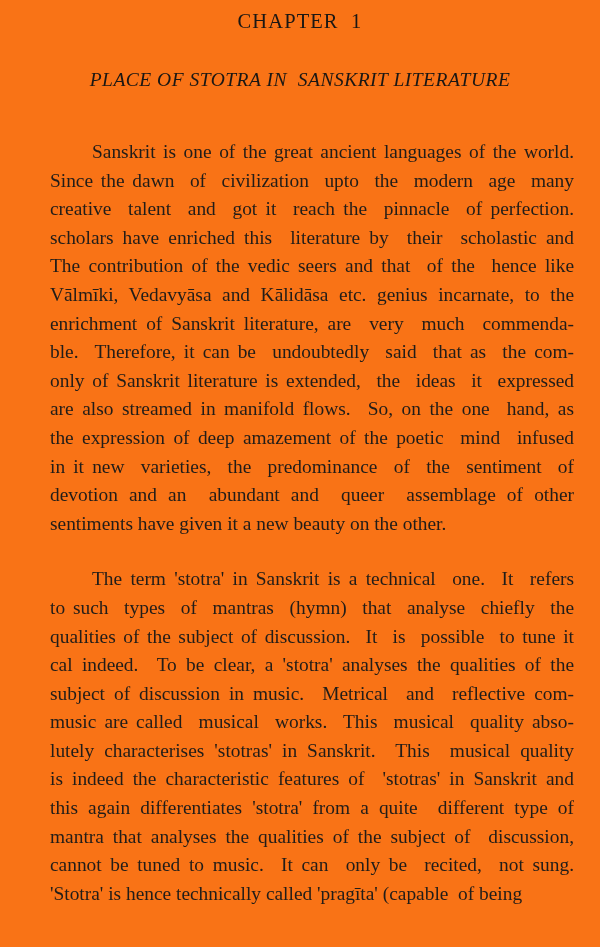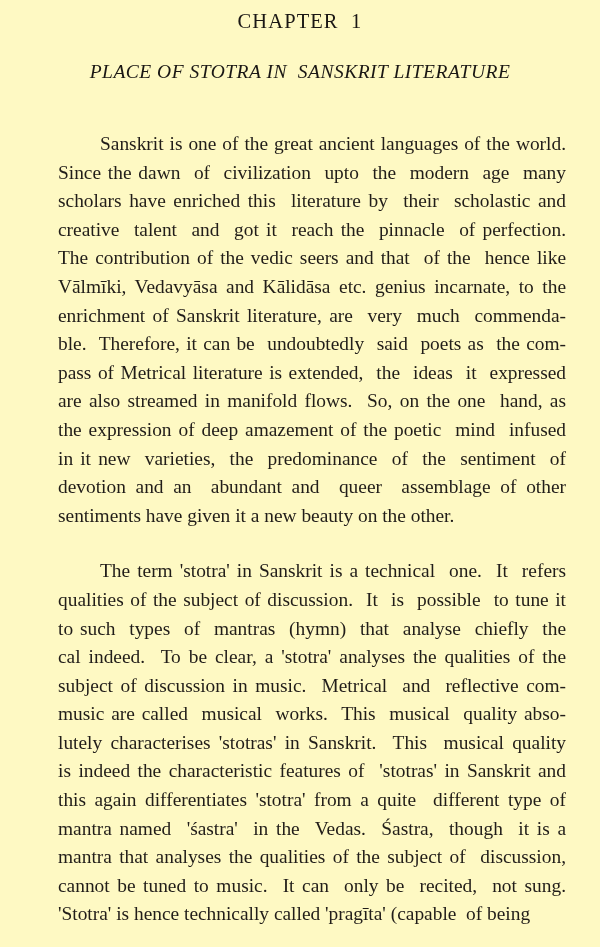--- a/index.html
+++ b/index.html
@@ -34,34 +34,34 @@
     color: #1a1714;
     white-space: pre;
   }
 
   .chapter-title {
     text-align: center;
     font-style: italic;
     font-size: 19.5px;
     letter-spacing: 0.5px;
     font-weight: 400;
-    margin: 0;
+    margin: 8px;
     padding-top: 28px;
     color: #1a1714;
     white-space: pre;
   }
 
   
   .body-text {
     margin: 0;
     padding-top: 31px;
   }
 
   .para {
-    margin: 16px;
+    margin: 8px;
     padding-left: 24px;
   }
   .para + .para {
     margin-top: 27px;
   }
 
   
   .line {
     display: block;
     margin: 0 18px 0 18px;
@@ -77,53 +77,52 @@
   }
   
   .line.last {
     text-align: left;
     text-align-last: left;
   }
 </style>
 </head>
 <body style="background: rgb(251, 250, 247);">
 
-<div class="page" style="background: #fef9c3;">
+<div class="page" style="background: #f97316;">
 
   <h1 class="chapter-heading">CHAPTER  1</h1>
 
   <h2 class="chapter-title">PLACE OF STOTRA IN  SANSKRIT LITERATURE</h2>
 
   <div class="body-text">
     <div class="para">
         <span class="line indent">Sanskrit is one of the great ancient languages of the world.</span>
         <span class="line">Since the dawn  of  civilization  upto  the  modern  age  many</span>
+        <span class="line">creative  talent  and  got it  reach the  pinnacle  of perfection.</span>
         <span class="line">scholars have enriched this  literature by  their  scholastic and</span>
-        <span class="line">creative  talent  and  got it  reach the  pinnacle  of perfection.</span>
         <span class="line">The contribution of the vedic seers and that  of the  hence like</span>
         <span class="line">Vālmīki, Vedavyāsa and Kālidāsa etc. genius incarnate, to the</span>
         <span class="line">enrichment of Sanskrit literature, are  very  much  commenda-</span>
-        <span class="line">ble.  Therefore, it can be  undoubtedly  said  poets as  the com-</span>
-        <span class="line">pass of Metrical literature is extended,  the  ideas  it  expressed</span>
+        <span class="line">ble.  Therefore, it can be  undoubtedly  said  that as  the com-</span>
+        <span class="line">only of Sanskrit literature is extended,  the  ideas  it  expressed</span>
         <span class="line">are also streamed in manifold flows.  So, on the one  hand, as</span>
         <span class="line">the expression of deep amazement of the poetic  mind  infused</span>
         <span class="line">in it new  varieties,  the  predominance  of  the  sentiment  of</span>
         <span class="line">devotion and an  abundant and  queer  assemblage of other</span>
         <span class="line last">sentiments have given it a new beauty on the other.</span>
       </div>
     <div class="para">
         <span class="line indent">The term 'stotra' in Sanskrit is a technical  one.  It  refers</span>
+        <span class="line">to such  types  of  mantras  (hymn)  that  analyse  chiefly  the</span>
         <span class="line">qualities of the subject of discussion.  It  is  possible  to tune it</span>
-        <span class="line">to such  types  of  mantras  (hymn)  that  analyse  chiefly  the</span>
         <span class="line">cal indeed.  To be clear, a 'stotra' analyses the qualities of the</span>
         <span class="line">subject of discussion in music.  Metrical  and  reflective com-</span>
         <span class="line">music are called  musical  works.  This  musical  quality abso-</span>
         <span class="line">lutely characterises 'stotras' in Sanskrit.  This  musical quality</span>
         <span class="line">is indeed the characteristic features of  'stotras' in Sanskrit and</span>
         <span class="line">this again differentiates 'stotra' from a quite  different type of</span>
-        <span class="line">mantra named  'śastra'  in the  Vedas.  Śastra,  though  it is a</span>
         <span class="line">mantra that analyses the qualities of the subject of  discussion,</span>
         <span class="line">cannot be tuned to music.  It can  only be  recited,  not sung.</span>
         <span class="line last">'Stotra' is hence technically called 'pragīta' (capable  of being</span>
       </div>
   </div>
 
 </div>
 
 </body></html>

